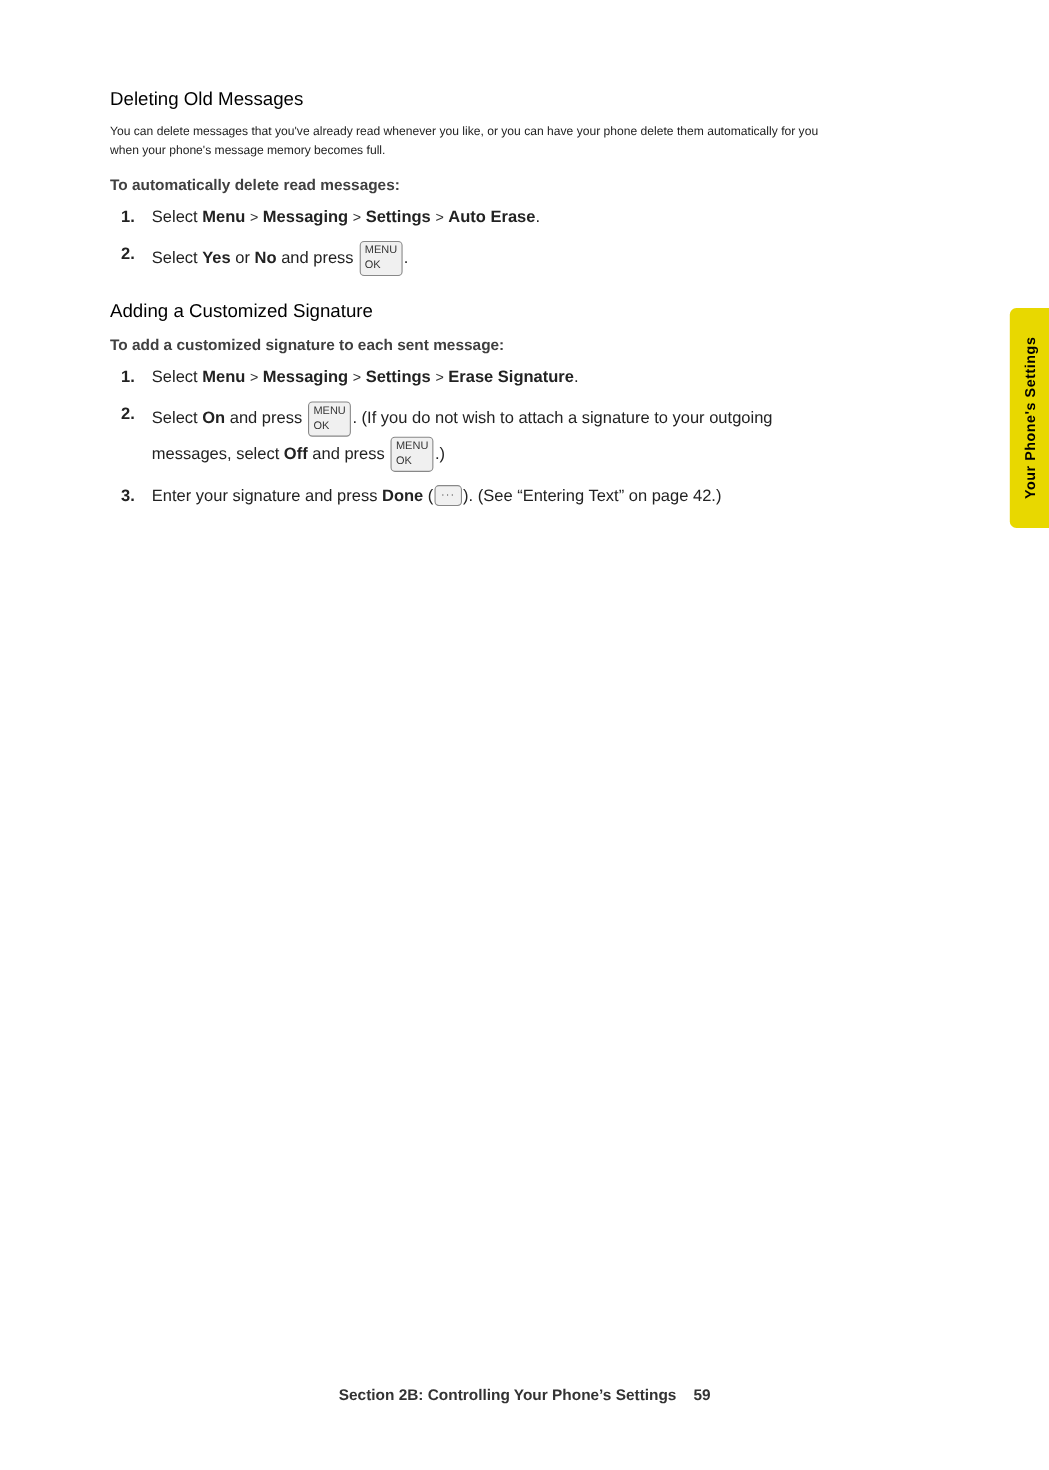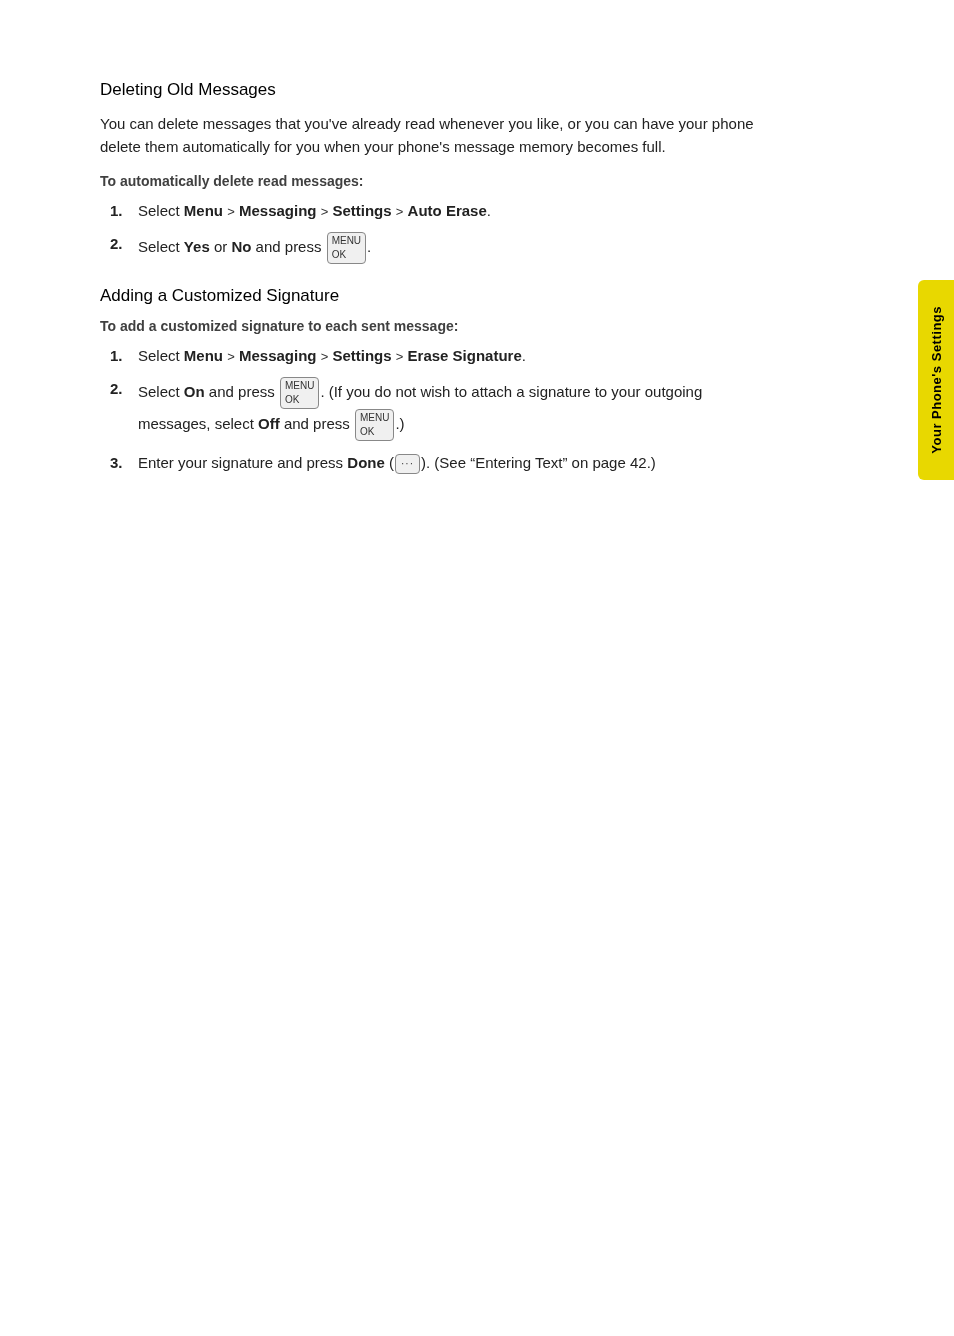--- a/index.html
+++ b/index.html
@@ -26,21 +26,21 @@
     }
 
     .section-title {
       font-size: 17px;
       font-weight: normal;
       margin-bottom: 12px;
       color: #000;
     }
 
     .body-text {
-      font-size: 15px;
+      font-size: 11px;
       line-height: 1.55;
       color: #222;
       margin-bottom: 14px;
     }
 
     .instruction-label {
       font-size: 14px;
       font-weight: bold;
       color: #404040;
       margin-bottom: 10px;
@@ -205,14 +205,17 @@
         </li>
       </ol>
     </div>
 
   </div>
 
   <div class="sidebar-tab">
     <span class="sidebar-tab-text">Your Phone's Settings</span>
   </div>
 
+  <div class="footer">
+    <span>Section 2B: Controlling Your Phone’s Settings</span>&nbsp;&nbsp;&nbsp;&nbsp;<span>59</span>
+  </div>
 
 </div>
 
 </body></html>

